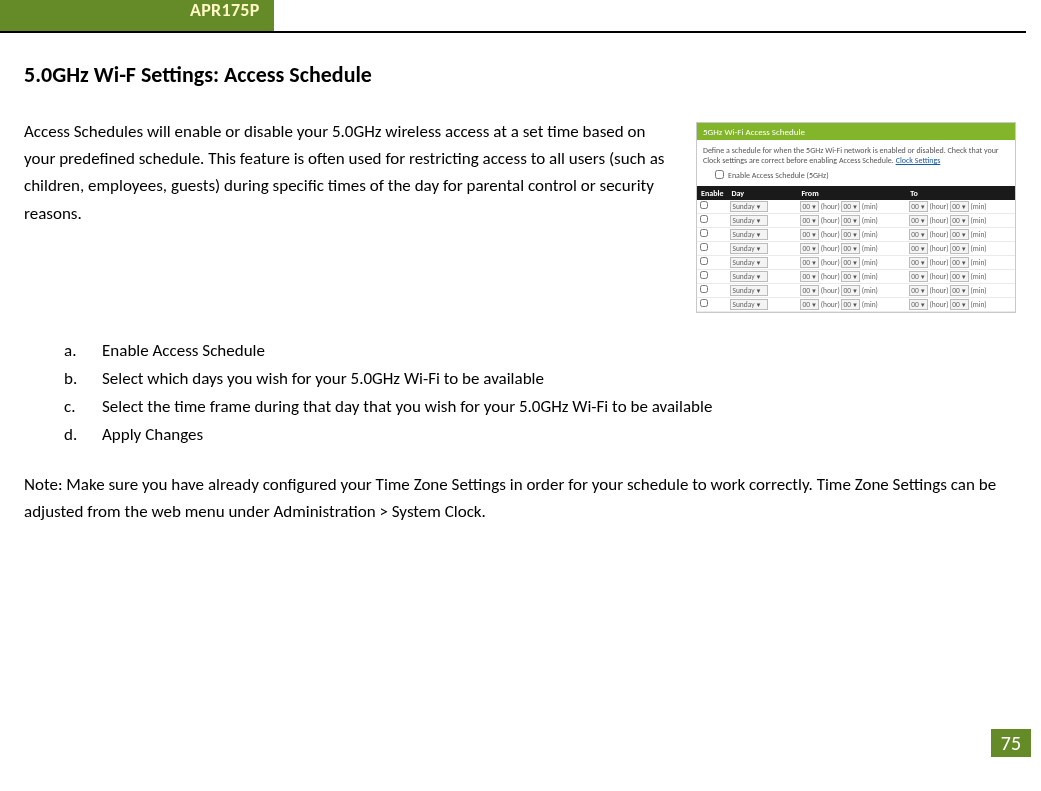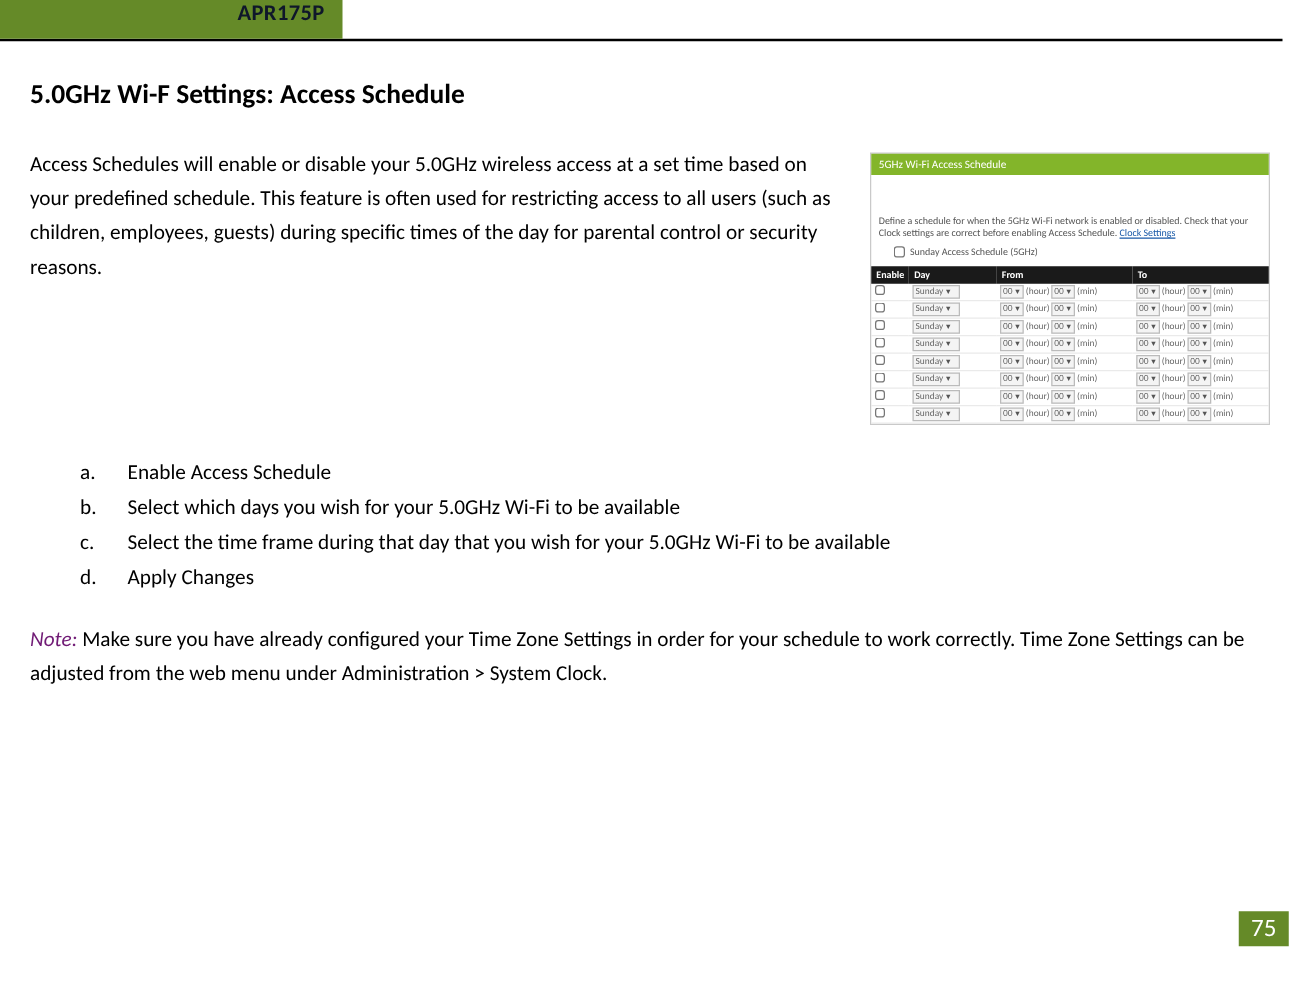--- a/index.html
+++ b/index.html
@@ -13,21 +13,21 @@
     }
     .header {
       display: flex;
       align-items: stretch;
       height: 33px;
       border-bottom: 2.5px solid #000;
       margin: 0 15px 0 0;
     }
     .header-badge {
       background: #658a28;
-      color: #0f172a;
+      color: #fef9c3;
       font-weight: bold;
       font-size: 18px;
       display: flex;
       align-items: center;
       padding: 0 14px 12px 190px;
       letter-spacing: 0.3px;
     }
     .header-title {
       font-weight: bold;
       font-size: 18px;
@@ -59,21 +59,21 @@
       font-size: 17px;
       line-height: 1.65;
     }
     .step { display: flex; }
     .step-marker { width: 38px; flex: 0 0 38px; }
     .note {
       font-size: 17px;
       line-height: 1.6;
       max-width: 1000px;
     }
-    .note-label { color: #701a75; font-style: italic; }
+    .note-label { color: #000000; }
     .page-number {
       position: absolute;
       right: 10px;
       bottom: 34px;
       width: 40px;
       height: 28px;
       background: #658a28;
       color: #fff;
       font-size: 20px;
       display: flex;
@@ -93,21 +93,20 @@
       background: #83b52a;
       color: #fff;
       font-size: 9px;
       font-weight: normal;
       padding: 3px 6px;
     }
     .thumb-desc {
       padding: 5px 6px 4px 6px;
       font-size: 8px;
       line-height: 1.3;
-      margin-top: 27px;
     }
     .thumb-desc a { color: #1a5aa8; text-decoration: underline; }
     .thumb-enable {
       padding: 0 6px 6px 18px;
       display: flex;
       align-items: center;
       gap: 4px;
       font-size: 8px;
     }
     .thumb-enable input { width: 9px; height: 9px; }
@@ -155,21 +154,21 @@
       <div class="intro">Access Schedules will enable or disable your 5.0GHz wireless access at a set time based on your predefined schedule.  This feature is often used for restricting access to all users (such as children, employees, guests) during specific times of the day for parental control or security reasons.</div>
     </div>
 
     <div class="thumb">
       <div class="thumb-header">5GHz Wi-Fi Access Schedule</div>
       <div class="thumb-desc">
         <span>Define a schedule for when the 5GHz Wi-Fi network is enabled or disabled. Check that your Clock settings are correct before enabling Access Schedule. </span><a>Clock Settings</a>
       </div>
       <div class="thumb-enable">
         <input type="checkbox" class="cb" style="">
-        <span>Sunday Access Schedule (5GHz)</span>
+        <span>Enable Access Schedule (5GHz)</span>
       </div>
       <table class="thumb-table">
         <thead>
           <tr>
             <th class="th-enable">Enable</th>
             <th class="th-day">Day</th>
             <th>From</th>
             <th>To</th>
           </tr>
         </thead>

